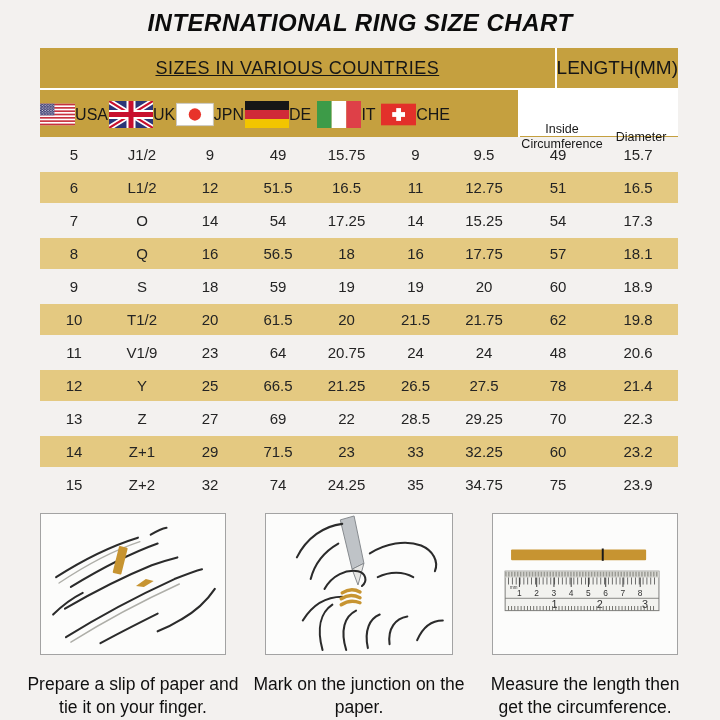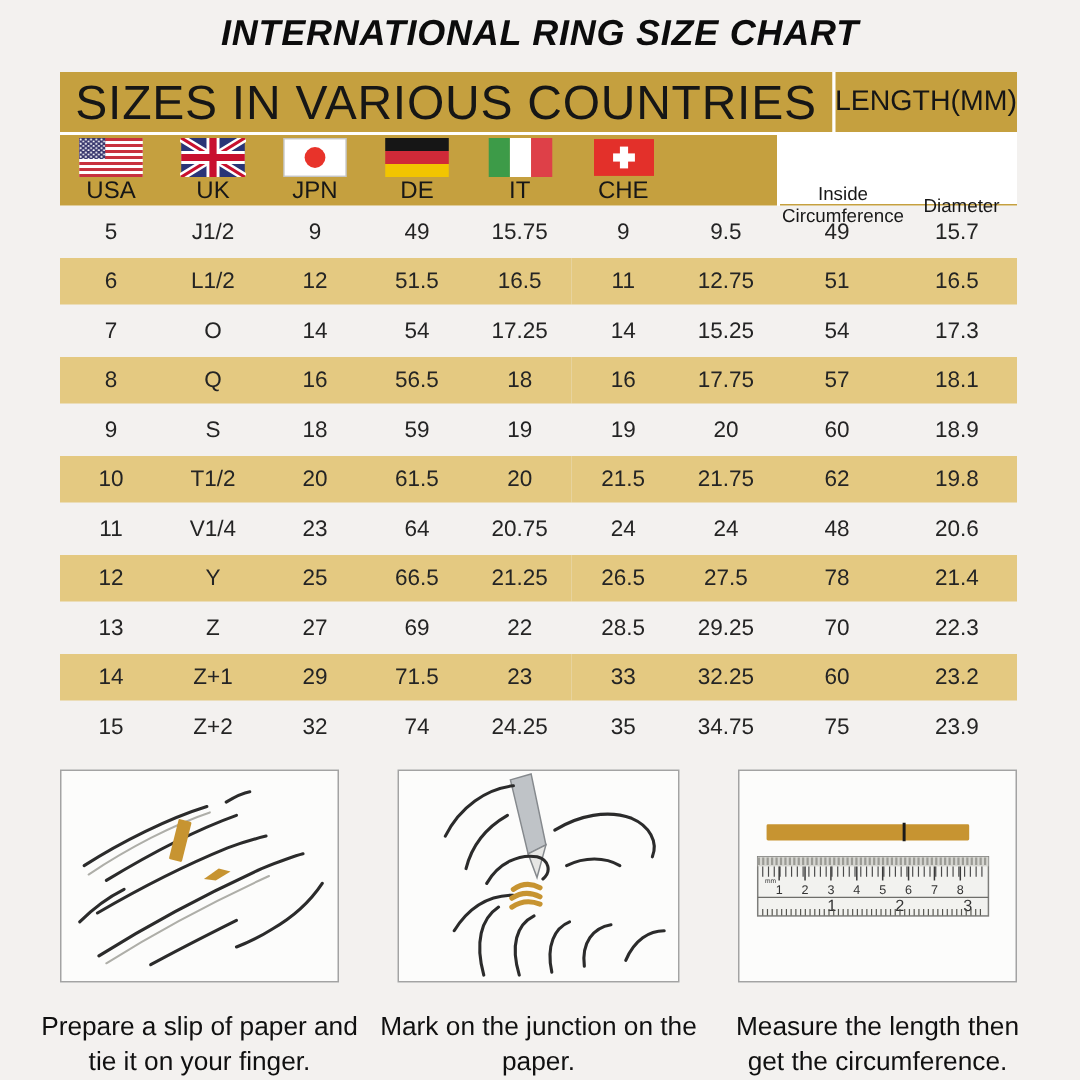--- a/index.html
+++ b/index.html
@@ -7,28 +7,28 @@
         background:var(--bg,#F3F1EF);font-family:"Liberation Sans",sans-serif;color:#1c1c1c;}
 
   
   .title{position:absolute;top:9px;left:0;width:100%;text-align:center;
          font-size:24px;font-weight:bold;font-style:italic;letter-spacing:.5px;color:#0c0c0c;}
 
   
   .band{position:absolute;left:40px;top:48px;width:638px;background:#ffffff;}
   .band-top{display:flex;height:40px;}
   .sizes-cell{width:532px;background:var(--gold,#C5A03F);display:flex;align-items:center;justify-content:center;
-              font-size:32px;letter-spacing:.5px;color:#161616;}
+              font-size:18px;letter-spacing:.5px;color:#161616;text-decoration:underline;}
   .v-gap{width:2px;background:#ffffff;}
   .length-cell{flex:1;background:var(--gold,#C5A03F);display:flex;align-items:center;justify-content:center;
                font-size:19px;color:#161616;}
   .h-gap{height:2px;background:#ffffff;}
   .band-bottom{display:flex;height:47px;}
   .countries{width:478px;background:var(--gold,#C5A03F);display:flex;}
-  .country{width:68px;display:flex;flex-direction:column;align-items:center;justify-content:center;padding-top:2px;}
+  .country{width:68px;display:flex;align-items:center;justify-content:center;padding-top:2px;}
   .country:nth-child(5),.country:nth-child(6){width:69px;}
   .flag{display:block;width:44px;height:27px;}
   .country-label{font-size:16px;margin-top:1px;color:#171717;}
   .length-cols{flex:1;background:var(--gold,#C5A03F);display:flex;align-items:center;margin-top:46px;}
   .ic-col{width:84px;text-align:center;font-size:12.5px;line-height:1.15;color:#171717;}
   .dia-col{flex:1;text-align:center;font-size:12.5px;color:#171717;}
 
   
   .size-table{position:absolute;left:40px;top:137px;width:638px;border-collapse:separate;border-spacing:0 2px;
               table-layout:fixed;font-size:15px;color:#242424;}
@@ -220,21 +220,21 @@
           <td>20</td>
           <td>61.5</td>
           <td>20</td>
           <td>21.5</td>
           <td>21.75</td>
           <td>62</td>
           <td>19.8</td>
         </tr>
         <tr>
           <td>11</td>
-          <td>V1/4</td>
+          <td>V1/9</td>
           <td>23</td>
           <td>64</td>
           <td>20.75</td>
           <td>24</td>
           <td>24</td>
           <td>48</td>
           <td>20.6</td>
         </tr>
         <tr class="tan">
           <td>12</td>

